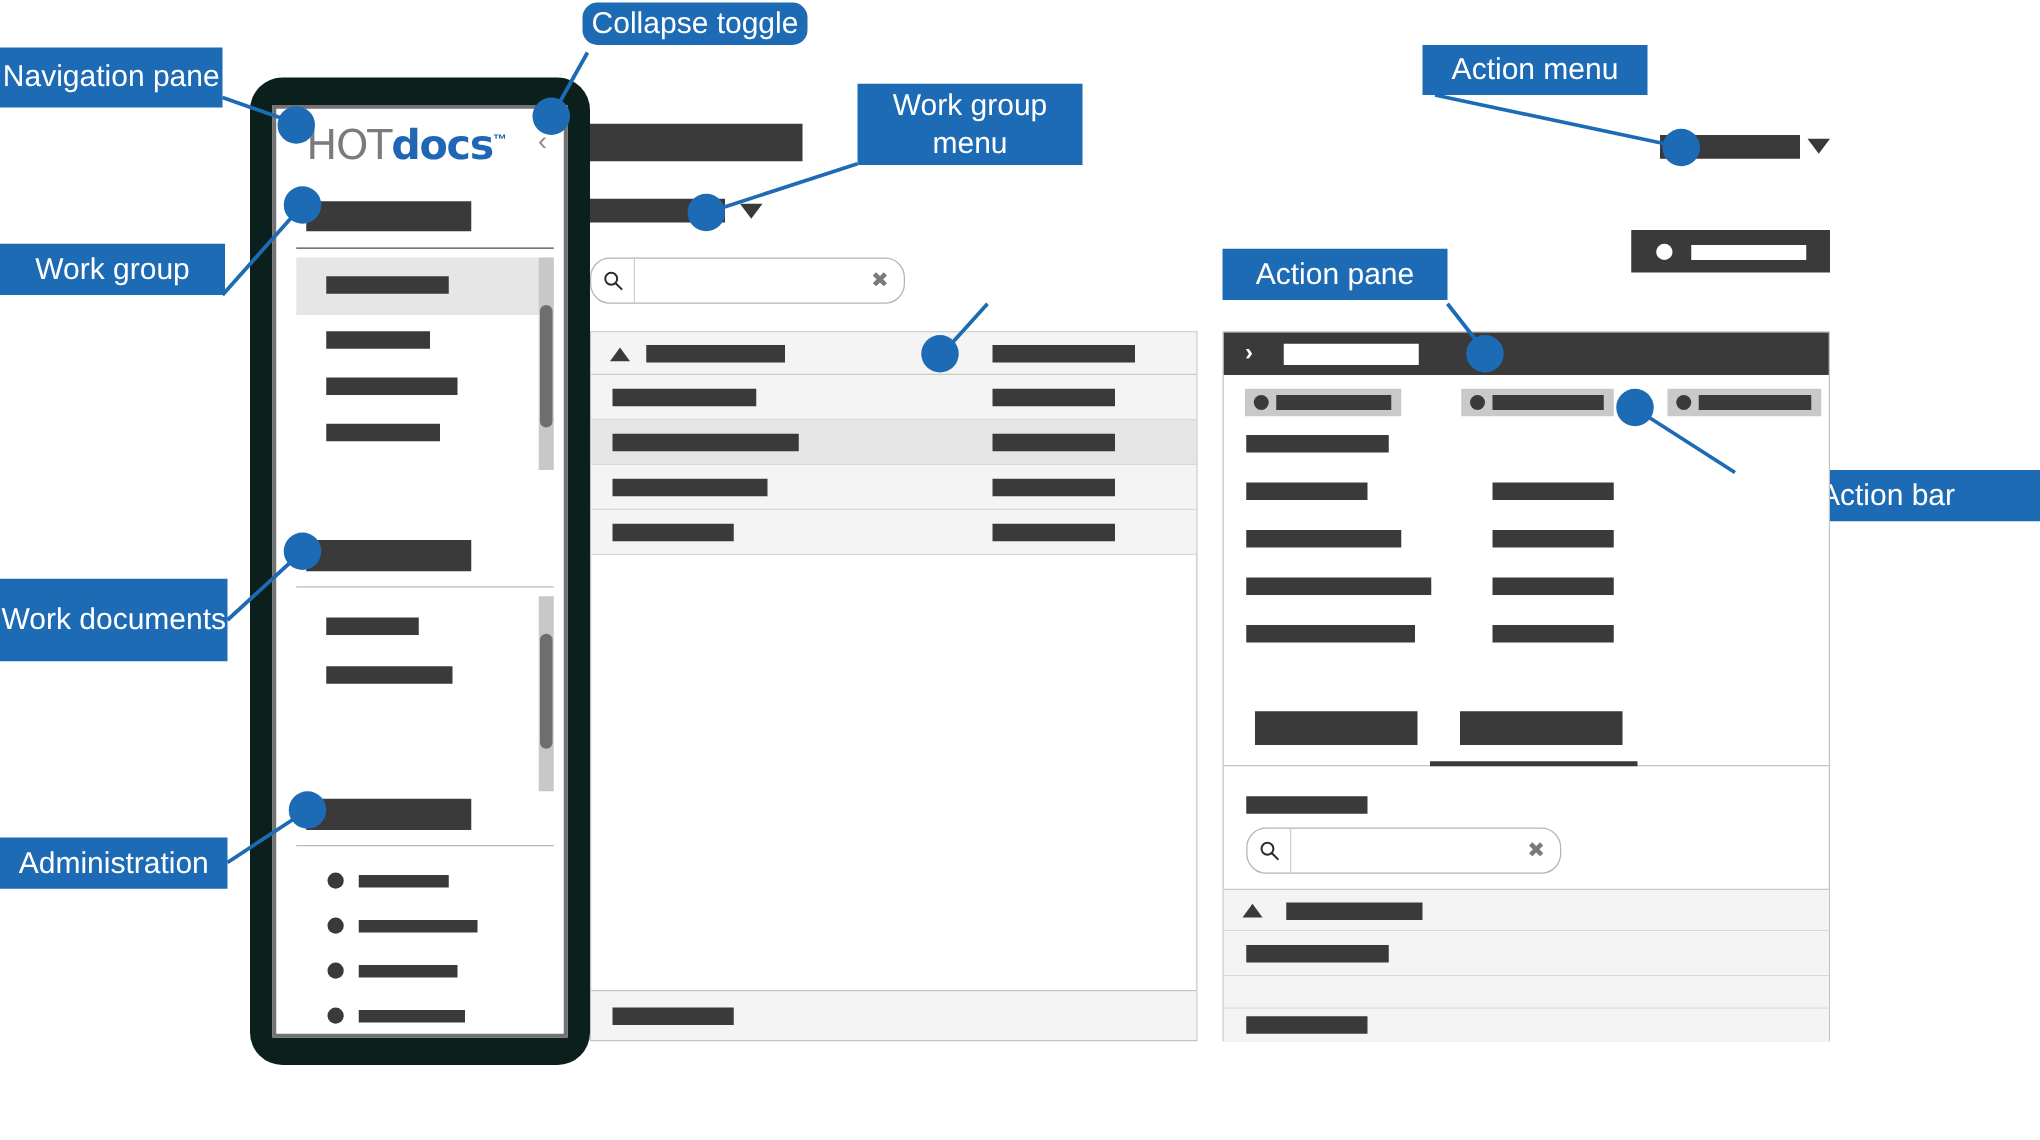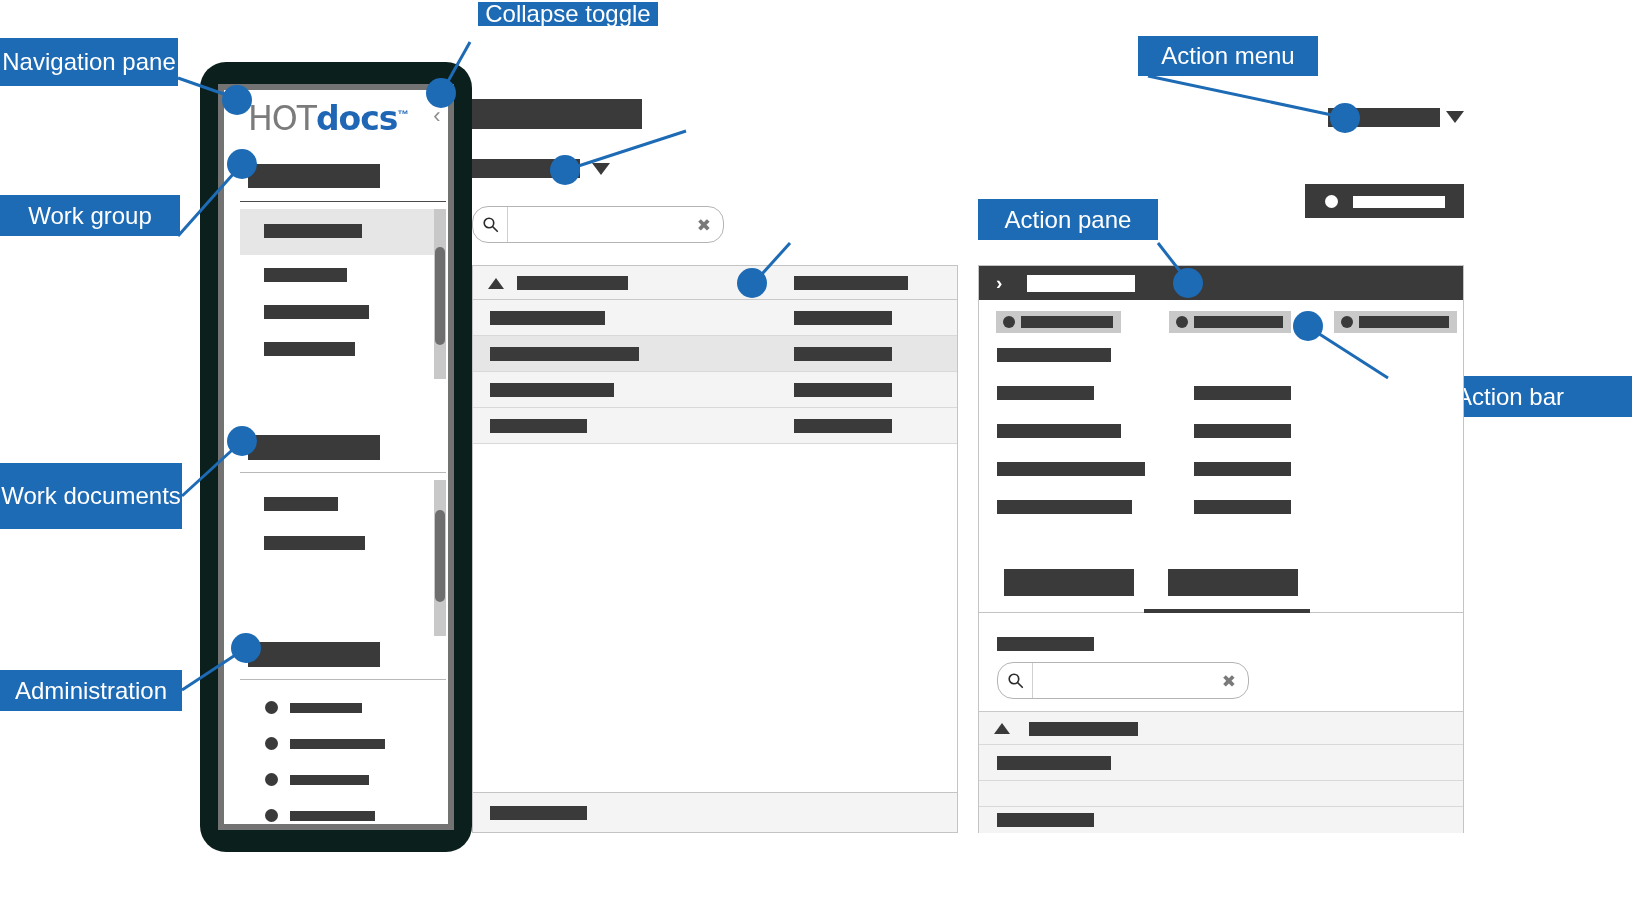--- a/index.html
+++ b/index.html
@@ -15,21 +15,21 @@
   
   .bar{background:#3a3a3a;display:block;}
 
   
   #tablet-frame{
     position:absolute;left:200px;top:62px;width:272px;height:790px;
     background:#0b1f1c;border-radius:26px;
   }
   #tablet-screen{
     position:absolute;left:218px;top:84px;width:236px;height:746px;
-    background:#ffffff;border:6px solid #737373;box-sizing:border-box;
+    background:#ffffff;border:3px solid #737373;box-sizing:border-box;
     overflow:hidden;
   }
 
   
   #nav-logo-row{position:absolute;left:0;top:0;width:236px;height:60px;}
   .logo{position:absolute;left:24px;top:12px;font-size:33px;letter-spacing:-1px;line-height:1;}
   .logo .hot{color:#7b7b7b;font-weight:400;font-family:"DejaVu Sans",sans-serif;}
   .logo .docs{color:#1f66b5;font-weight:bold;font-family:"DejaVu Sans",sans-serif;}
   .logo .tm{color:#1f66b5;font-size:11px;vertical-align:super;font-weight:bold;}
   #collapse-toggle{
@@ -119,22 +119,25 @@
       <line x1="790" y1="243" x2="753" y2="284"></line>
       <line x1="1158" y1="243" x2="1190" y2="284"></line>
       <line x1="1148" y1="76" x2="1346" y2="118"></line>
       <line x1="1388" y1="378" x2="1310" y2="328"></line>
     </g>
   </svg>
 
   <div class="anno-label" style="left:0;top:38px;width:178px;height:48px;">
     <span>Navigation pane</span>
   </div>
-  <div class="anno-label" style="left:478px;top:2px;width:180px;height:24px;">
+  <div class="anno-label" style="left:466px;top:2px;width:180px;height:34px;border-radius:12px;">
     <span>Collapse toggle</span>
+  </div>
+  <div class="anno-label" style="left:686px;top:67px;width:180px;height:65px;flex-direction:column;">
+    <span>Work group menu</span>
   </div>
   <div class="anno-label" style="left:1138px;top:36px;width:180px;height:40px;">
     <span>Action menu</span>
   </div>
   <div class="anno-label" style="left:0;top:195px;width:180px;height:41px;">
     <span>Work group</span>
   </div>
   <div class="anno-label" style="left:978px;top:199px;width:180px;height:41px;">
     <span>Action pane</span>
   </div>

